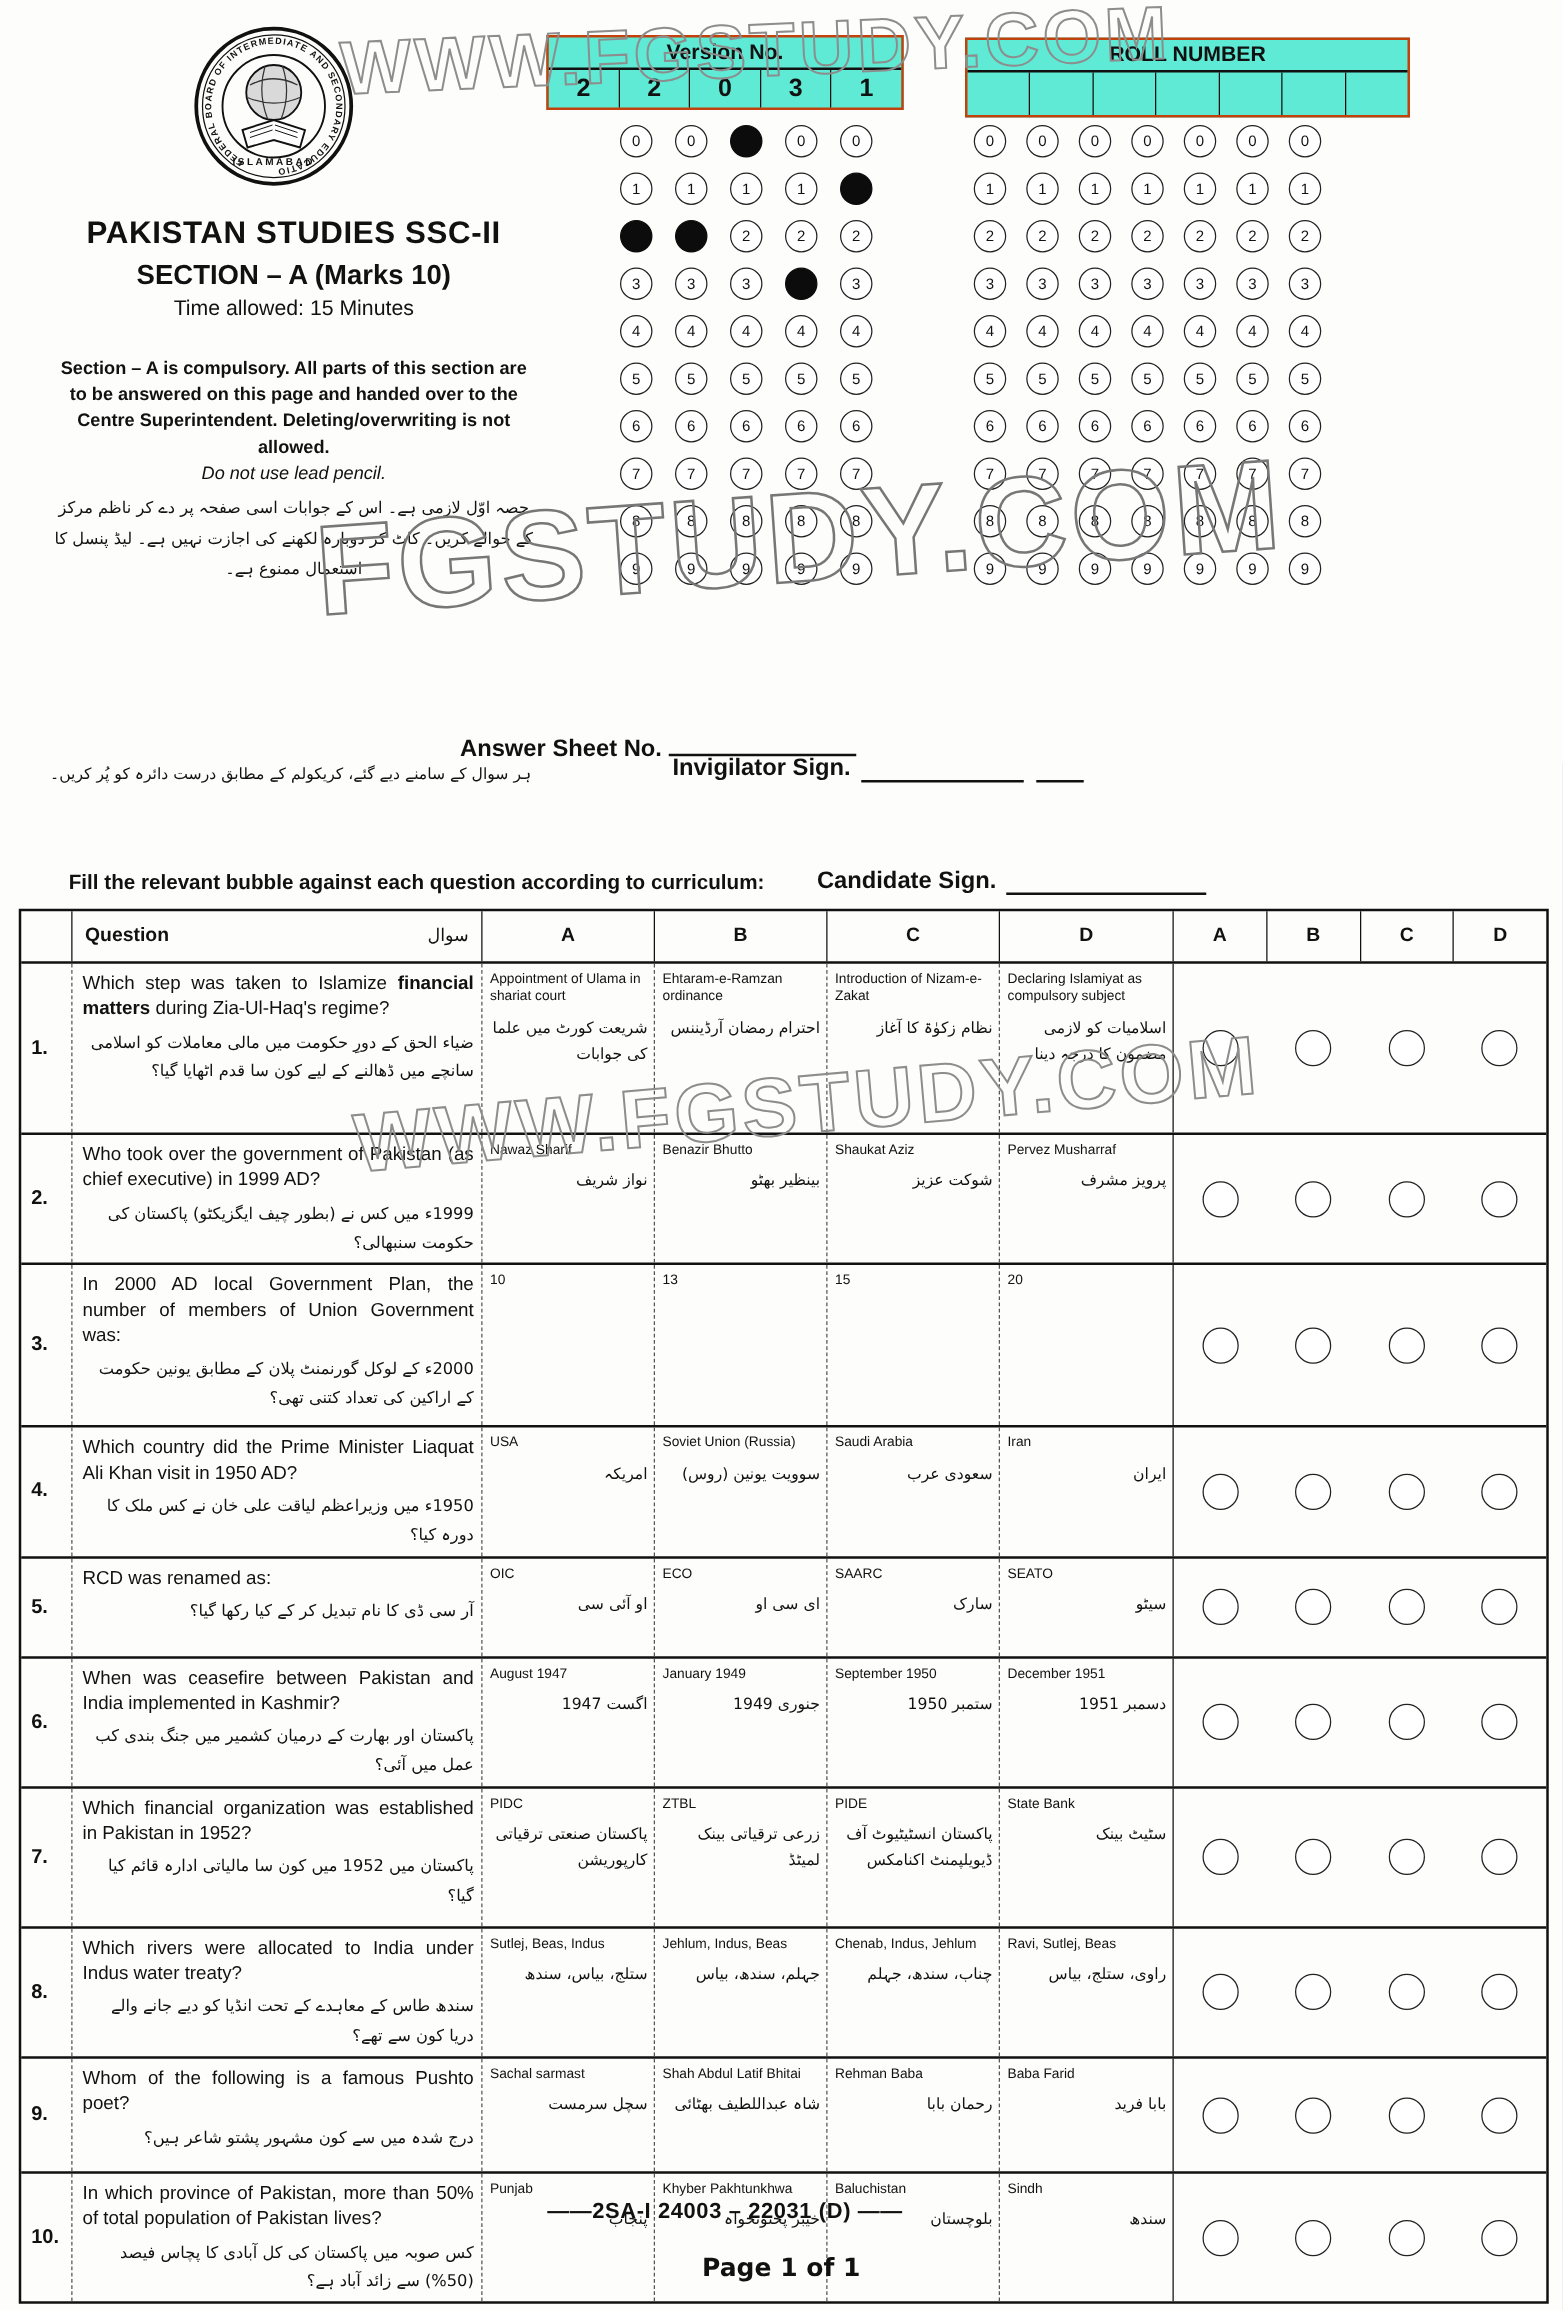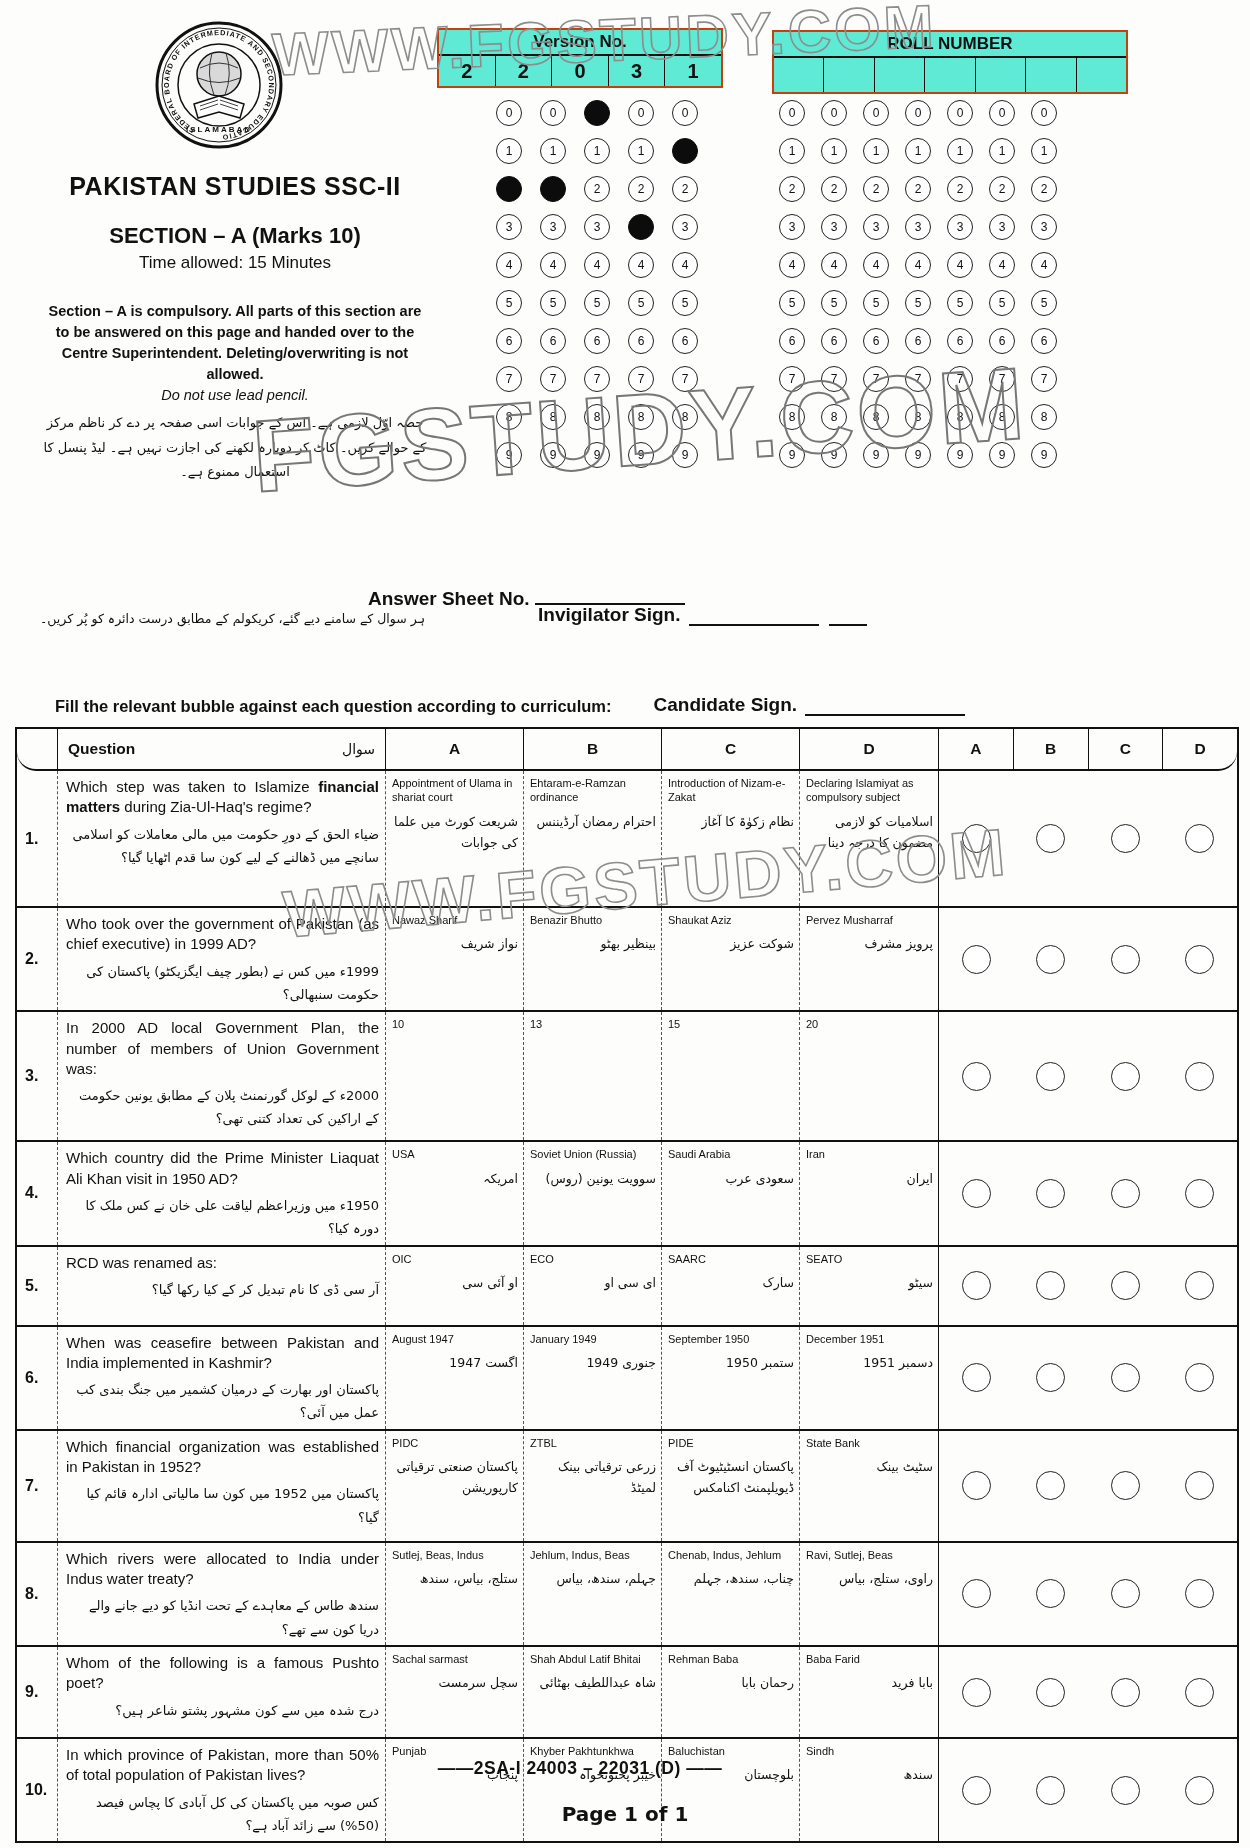--- a/index.html
+++ b/index.html
@@ -27,38 +27,38 @@
   .roll-box .nb-cell{width:50.3px;height:34px;}
   .bubblegrid{position:absolute;display:grid;z-index:2;}
   .ver-grid{left:487px;top:100px;grid-template-columns:repeat(5,44px);grid-auto-rows:38px;}
   .roll-grid{left:771px;top:100px;grid-template-columns:repeat(7,42px);grid-auto-rows:38px;}
   .gb{width:24px;height:24px;border:1.6px solid #222;border-radius:50%;margin:auto;
       display:flex;align-items:center;justify-content:center;font-size:12px;color:#111;background:#fff;}
   .gb.filled{background:#0c0c0c;color:transparent;border-color:#0c0c0c;}
   
   .titleblock{position:absolute;left:40px;top:172px;width:390px;text-align:center;}
   .t1{font-size:25px;font-weight:bold;letter-spacing:.5px;}
-  .t2{font-size:22px;font-weight:bold;margin-top:22px;}
+  .t2{font-size:22px;font-weight:bold;margin-top:6px;}
   .t3{font-size:17px;margin-top:4px;}
   .t4{font-size:14.5px;font-weight:bold;margin-top:28px;line-height:1.45;}
   .t5{font-size:14.5px;font-style:italic;margin-top:2px;}
   .t-ur{font-size:13px;margin-top:8px;direction:rtl;line-height:1.9;font-family:"DejaVu Sans",sans-serif;}
   
   .answer-sheet{position:absolute;left:368px;top:585px;font-size:19px;font-weight:bold;z-index:45;}
   .inv-row{position:absolute;left:40px;top:604px;width:960px;display:flex;align-items:flex-end;z-index:45;}
   .inv-ur{direction:rtl;font-size:12.5px;width:488px;text-align:left;font-family:"DejaVu Sans",sans-serif;}
   .inv-label{font-size:19px;font-weight:bold;margin-left:10px;white-space:nowrap;}
   .sigline{display:inline-block;border-bottom:2px solid #111;height:18px;}
   .fill-row{position:absolute;left:55px;top:694px;width:1150px;display:flex;align-items:flex-end;z-index:45;}
   .fill-label{font-size:16.5px;font-weight:bold;}
   .cand-label{font-size:19px;font-weight:bold;margin-left:42px;white-space:nowrap;}
   
   .mcq{position:absolute;left:15px;top:727px;width:1220px;border:2.5px solid #111;background:transparent;}
   .hrow{display:grid;grid-template-columns:40px 328px 138px 138px 138px 139px 74.75px 74.75px 74.75px 74.75px;
-        height:40px;border-bottom:2.5px solid #111;border-radius:19px;}
+        height:40px;border-bottom:2.5px solid #111;}
   .hcell{display:flex;align-items:center;justify-content:center;font-weight:bold;font-size:15.5px;
          border-left:1.5px solid #111;}
   .hcell:first-child{border-left:none;}
   .h-q{justify-content:space-between;padding:0 10px;}
   .h-q .ur{font-family:"DejaVu Sans",sans-serif;font-size:14px;font-weight:normal;}
   .qrow{display:grid;grid-template-columns:40px 328px 138px 138px 138px 139px 299px;border-top:2px solid #111;}
   .qrow:first-of-type{border-top:none;}
   .c-num{display:flex;align-items:center;justify-content:flex-start;padding-left:8px;
          font-size:16px;font-weight:bold;}
   .c-q{border-left:1px dashed #555;padding:6px 6px 4px 8px;}

